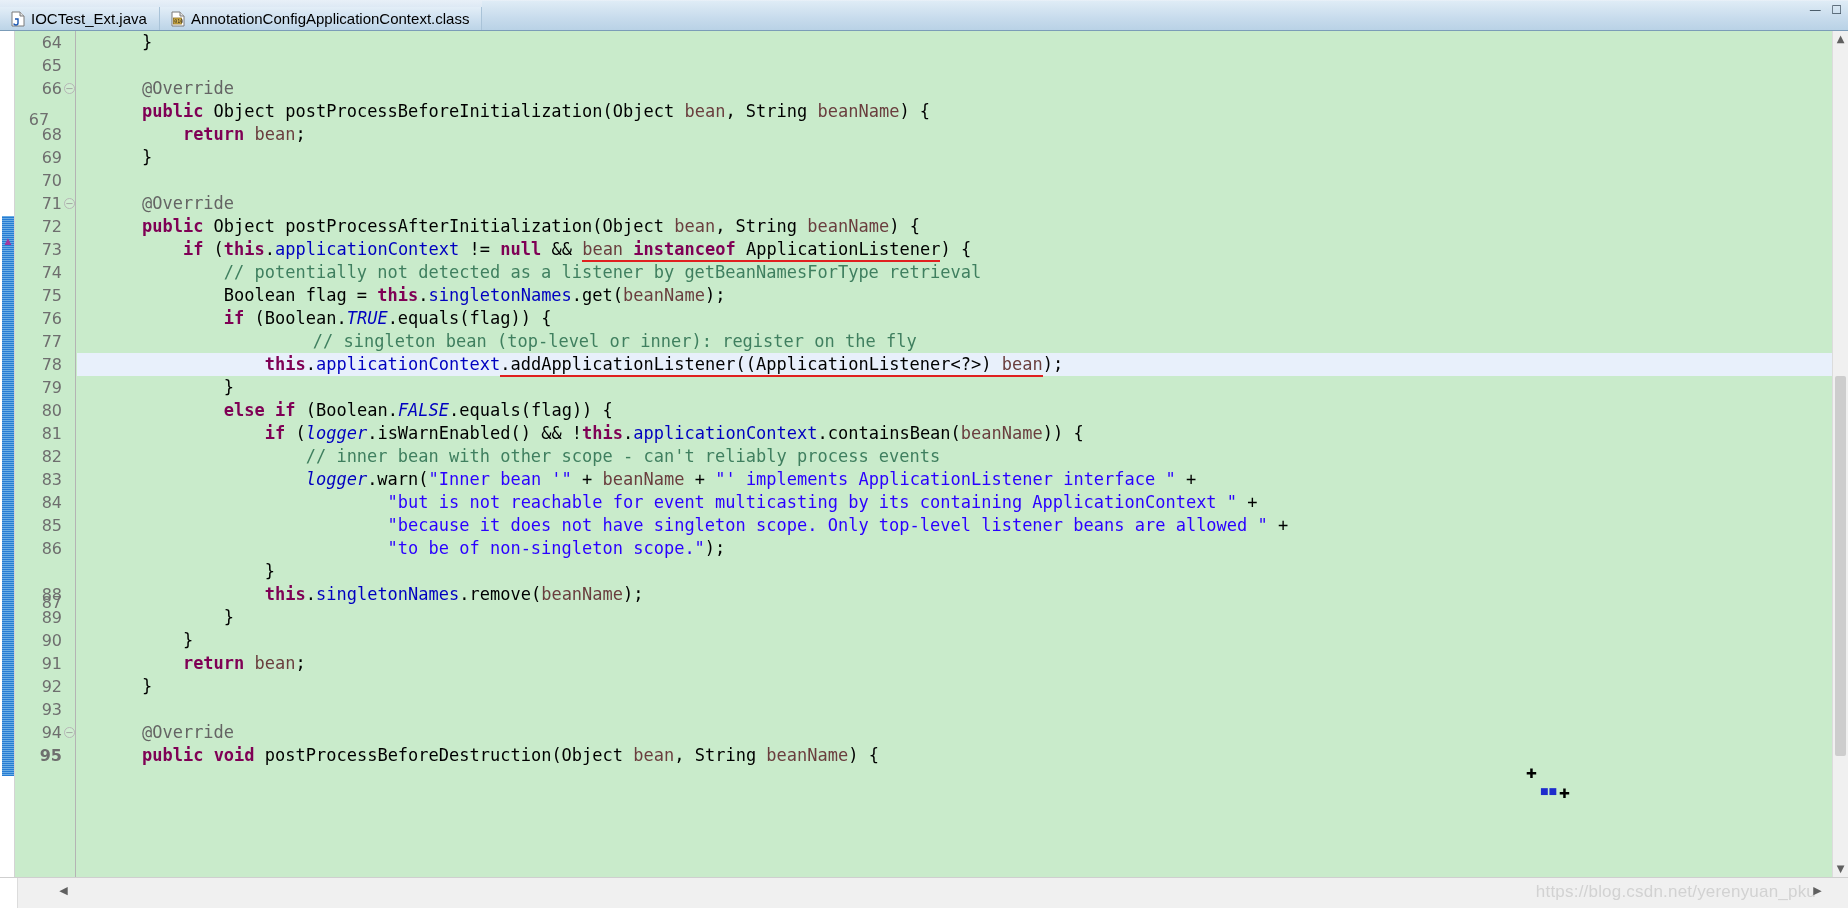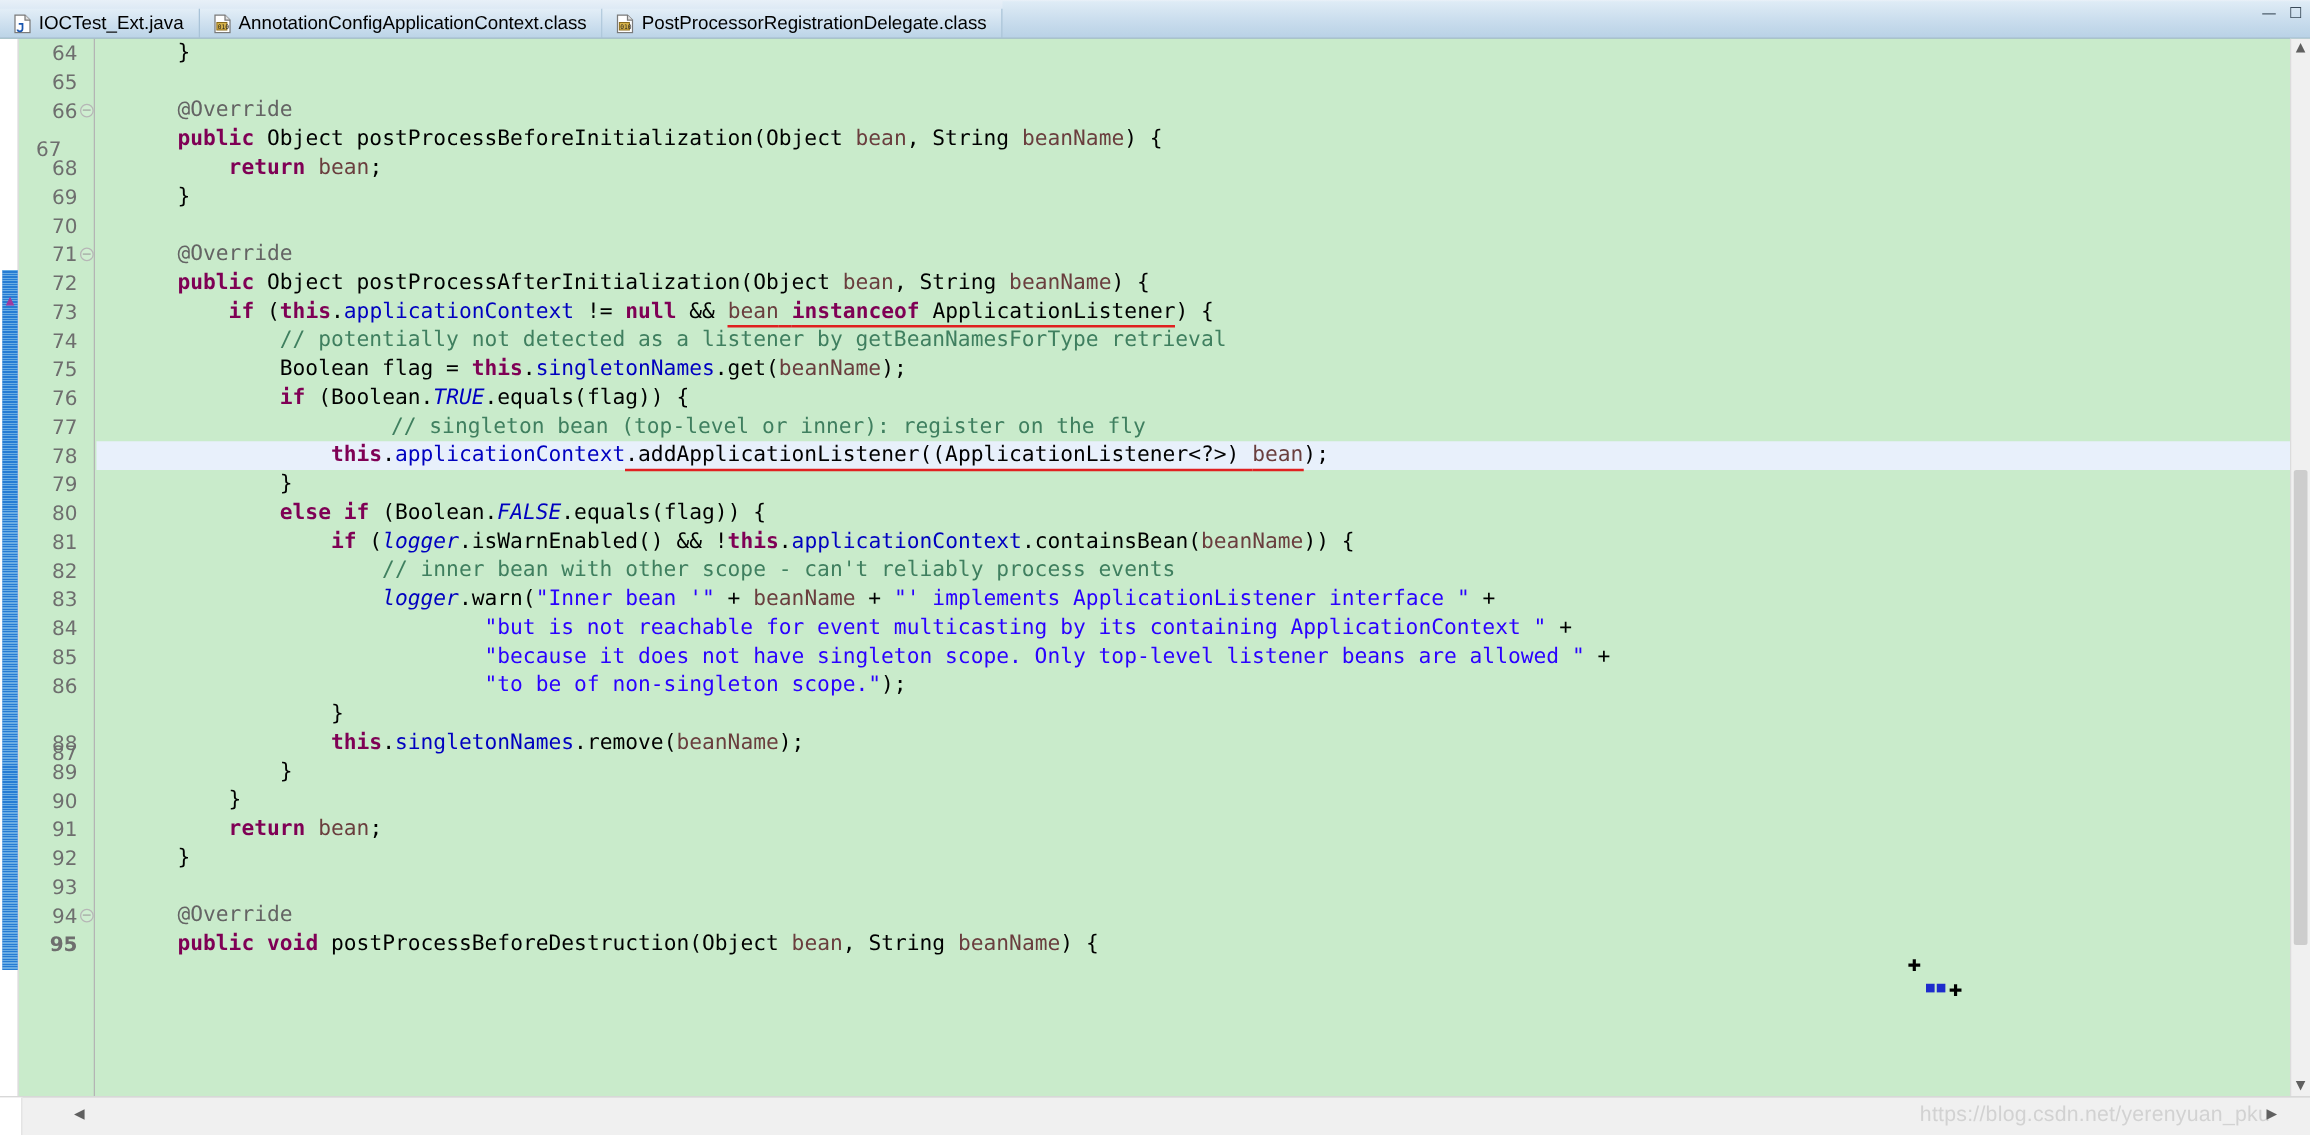--- a/index.html
+++ b/index.html
@@ -328,31 +328,20 @@
         <svg width="15" height="16" viewBox="0 0 15 16">
           <path d="M2 1 h8 l4 4 v10 h-12 z" fill="#ffffff" stroke="#7a7a7a" stroke-width="1"></path>
           <path d="M10 1 v4 h4" fill="#e2e2e2" stroke="#7a7a7a" stroke-width="1"></path>
           <rect x="3.5" y="7" width="8" height="6" fill="#d6b24a" stroke="#8a6b1a" stroke-width="0.8"></rect>
           <text x="4.2" y="12" font-size="5" fill="#1a1a1a" font-family="DejaVu Sans Mono, monospace">010</text>
         </svg>
       </span>
       <span class="tab-label">AnnotationConfigApplicationContext.class</span>
     </div>
 
-    <div class="tab inactive">
-      <span class="tab-icon">
-        <svg width="15" height="16" viewBox="0 0 15 16">
-          <path d="M2 1 h8 l4 4 v10 h-12 z" fill="#ffffff" stroke="#7a7a7a" stroke-width="1"></path>
-          <path d="M10 1 v4 h4" fill="#e2e2e2" stroke="#7a7a7a" stroke-width="1"></path>
-          <rect x="3.5" y="7" width="8" height="6" fill="#d6b24a" stroke="#8a6b1a" stroke-width="0.8"></rect>
-          <text x="4.2" y="12" font-size="5" fill="#1a1a1a" font-family="DejaVu Sans Mono, monospace">010</text>
-        </svg>
-      </span>
-      <span class="tab-label">PostProcessorRegistrationDelegate.class</span>
-    </div>
 
 
     <div id="tabbar-filler"></div>
   </div>
 
   <div id="winbtns">
     <span class="winbtn">—</span>
     <span class="winbtn">☐</span>
   </div>
 

